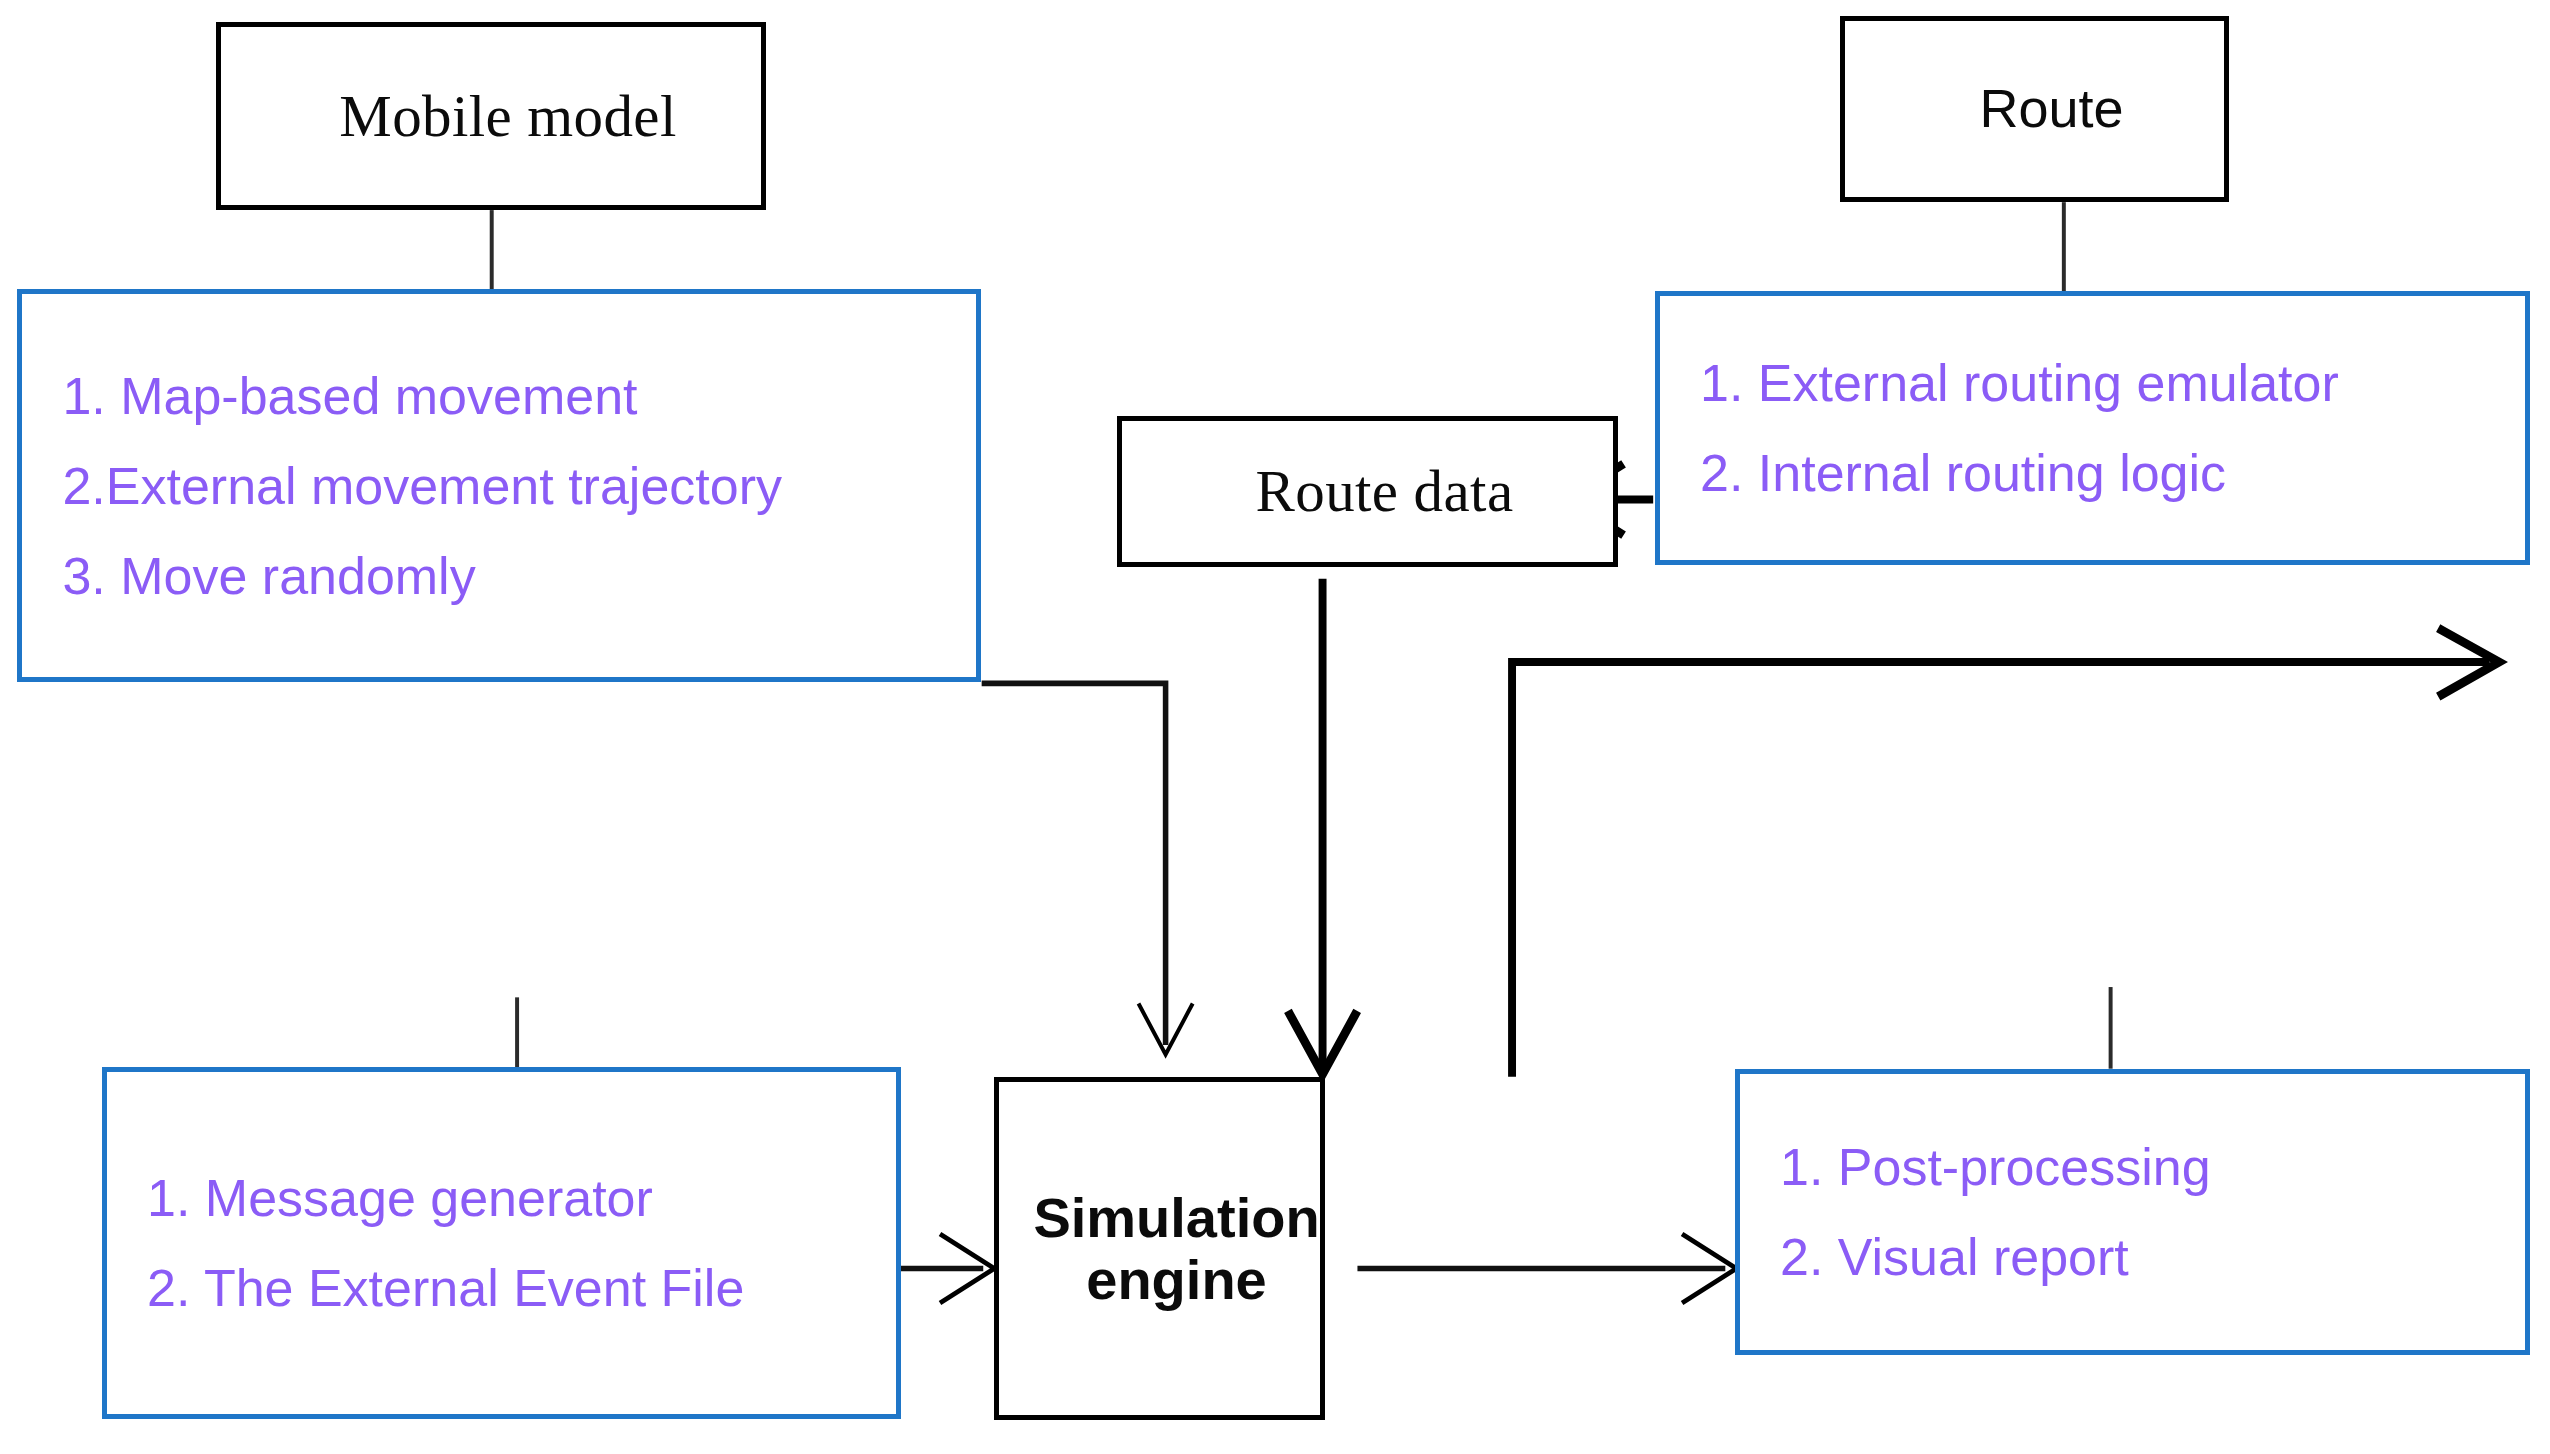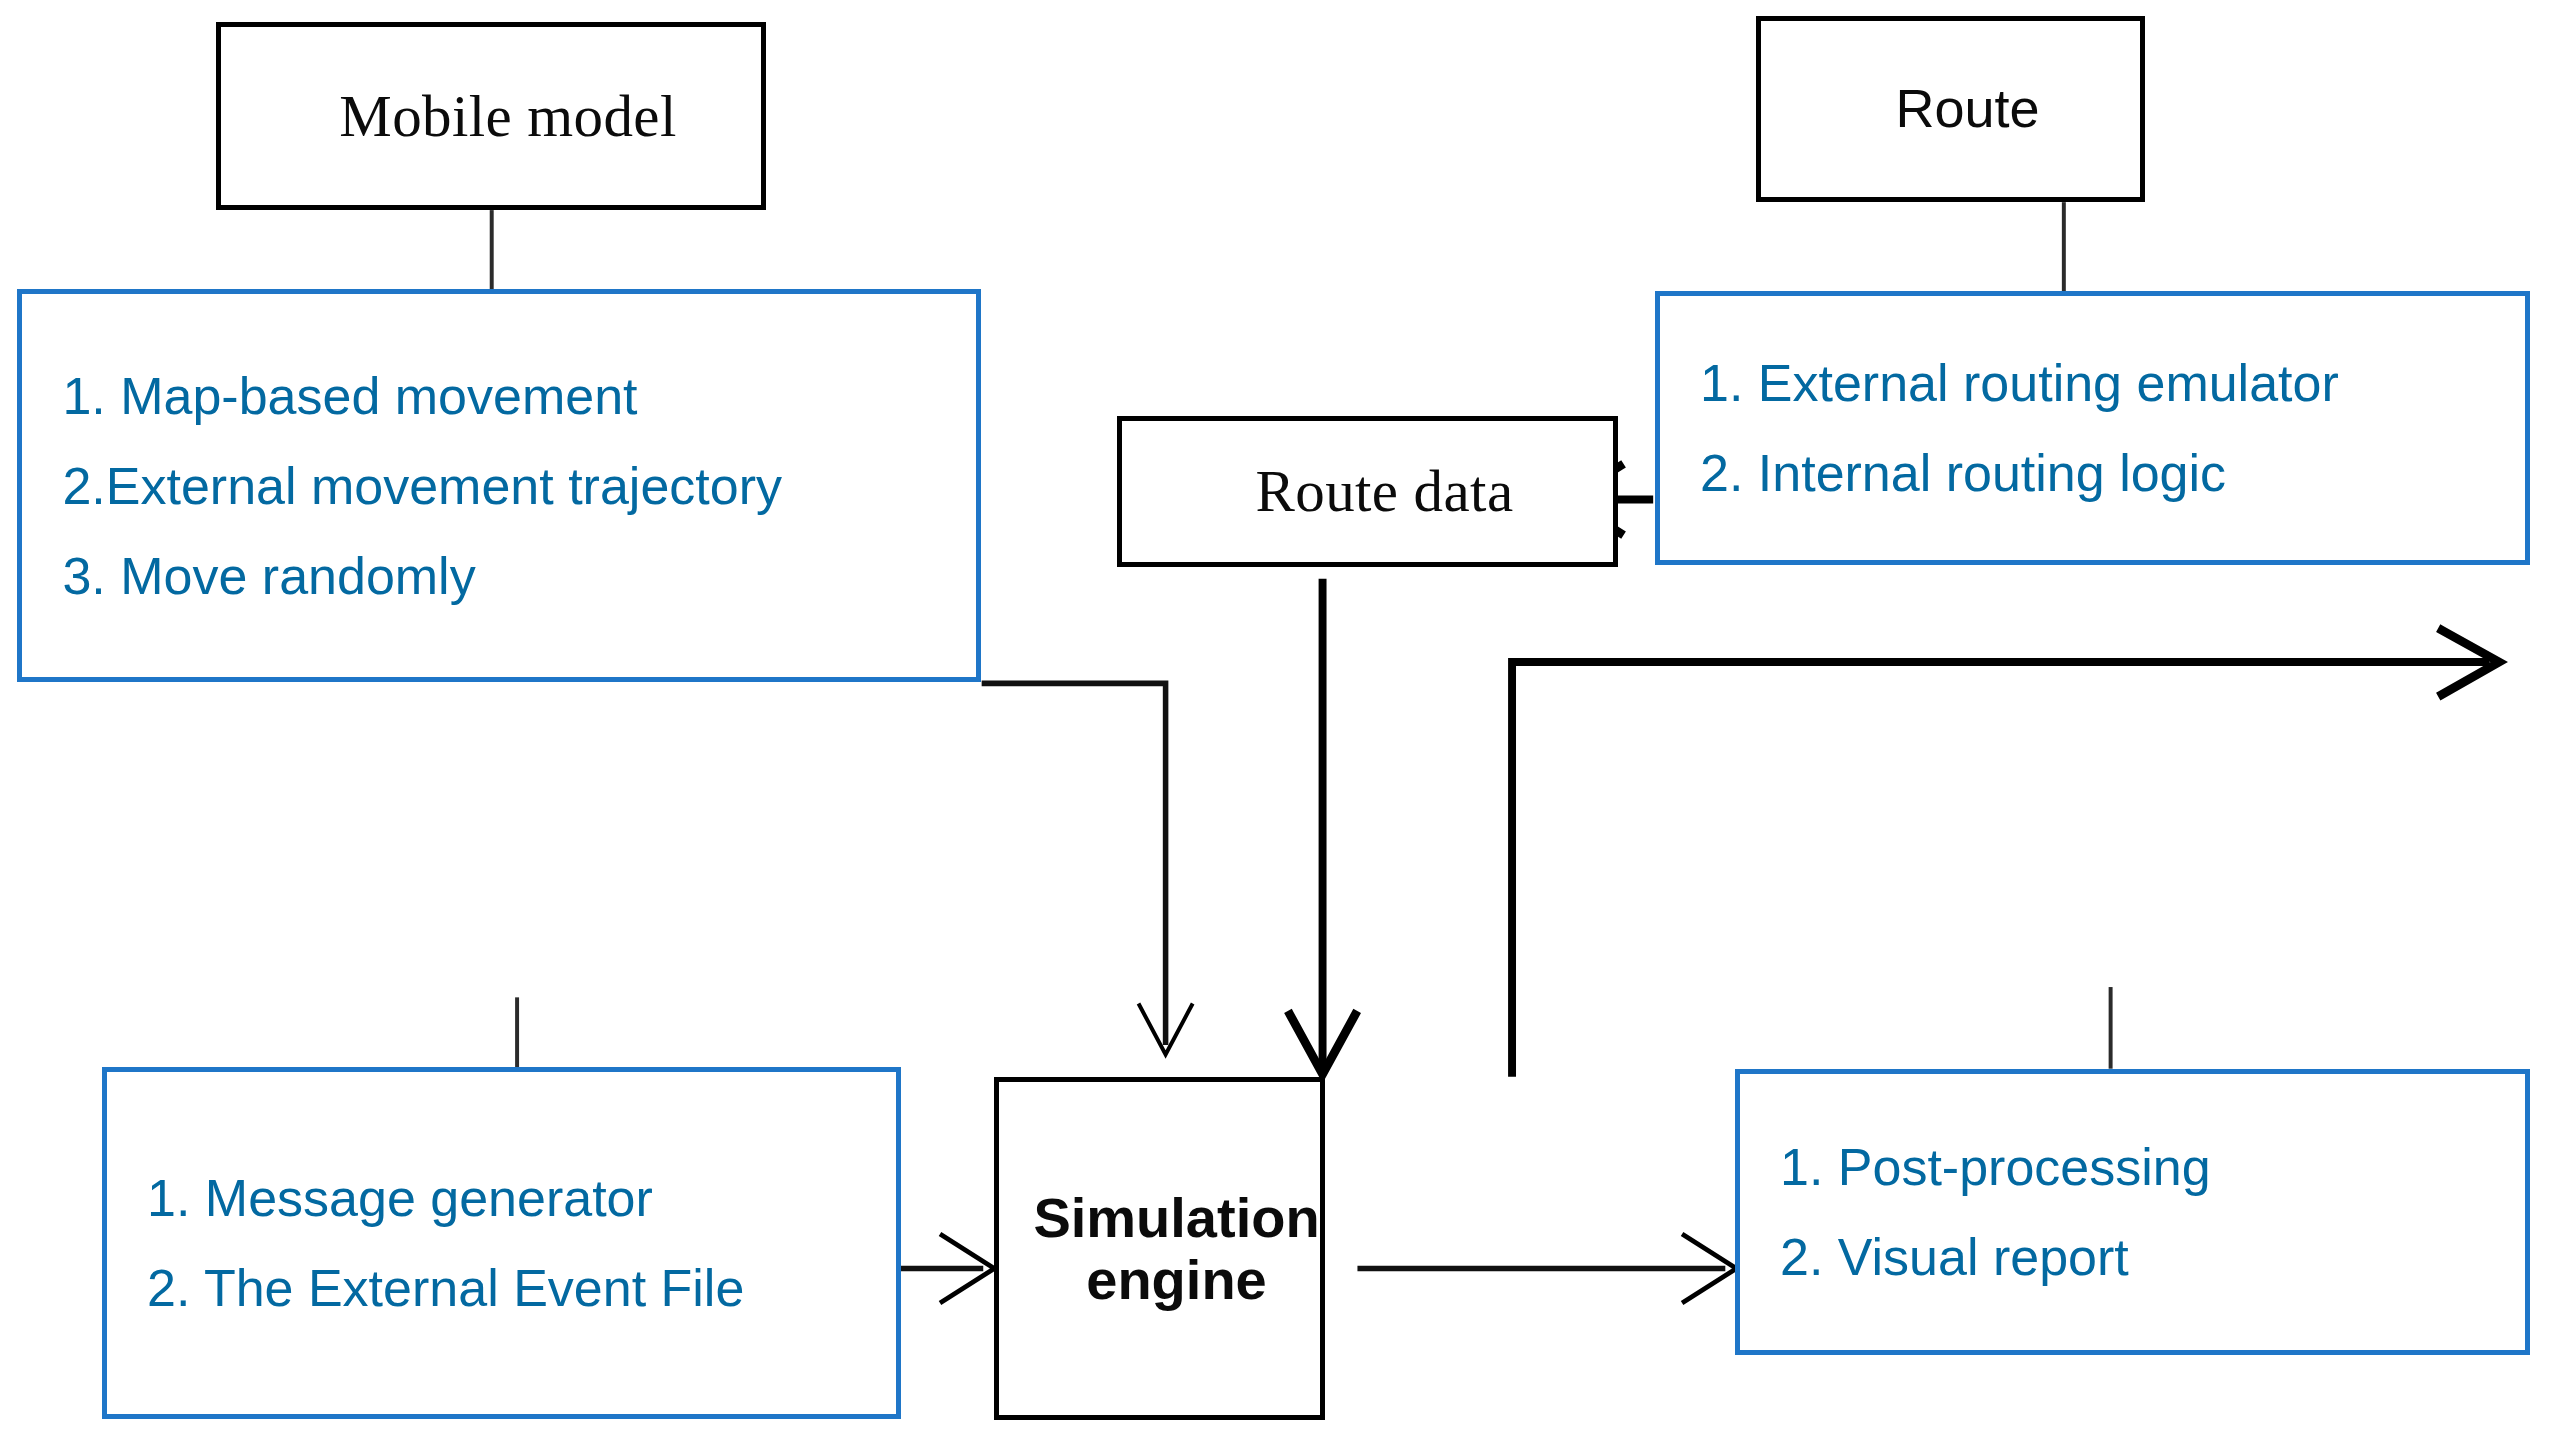--- a/index.html
+++ b/index.html
@@ -55,21 +55,21 @@
     left:40px;
     top:50%;
     transform:translateY(-50%);
     text-align:left;
     width:calc(100% - 56px);
   }
   .listbox .items .li{
     font-family:"Liberation Sans", sans-serif;
     font-size:52px;
     line-height:1.0;
-    color:#0369a1;
+    color:#8b5cf6;
     white-space:nowrap;
     margin:0 0 38px 0;
   }
   .listbox .items .li:last-child{ margin-bottom:0; }
 
   svg.links{
     position:absolute;
     left:0; top:0;
     width:2550px;
     height:1454px;
@@ -119,21 +119,21 @@
   </div>
 
   <div class="node blue listbox" style="left:17.4px; top:289px; width:964px; height:393px;">
     <div class="items">
       <div class="li">1. Map-based movement</div>
       <div class="li">2.External movement trajectory</div>
       <div class="li">3. Move randomly</div>
     </div>
   </div>
 
-  <div class="node black title-sans" style="left:1756px; top:16px; width:389px; height:186px;">
+  <div class="node black title-sans" style="left:1840px; top:16px; width:389px; height:186px;">
     <span>Route</span>
   </div>
 
   <div class="node blue listbox" style="left:1655px; top:291px; width:875px; height:274px;">
     <div class="items">
       <div class="li">1. External routing emulator</div>
       <div class="li">2. Internal routing logic</div>
     </div>
   </div>
 

